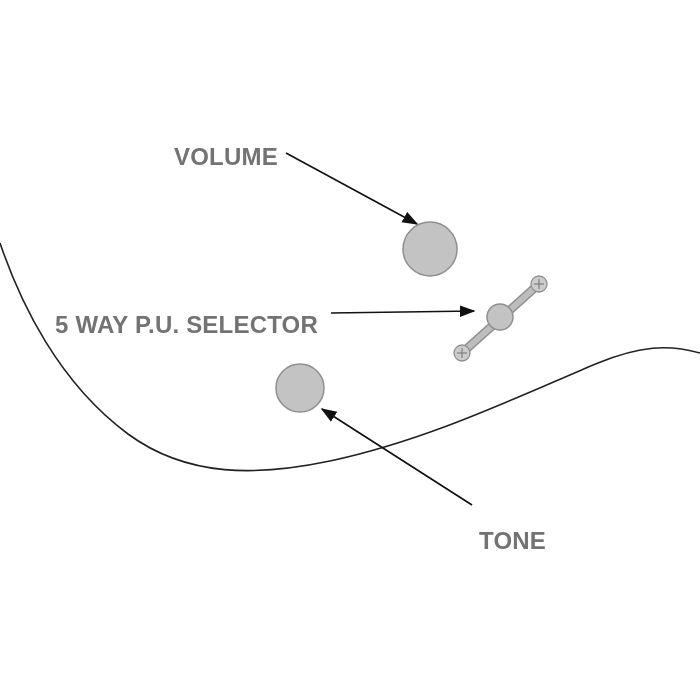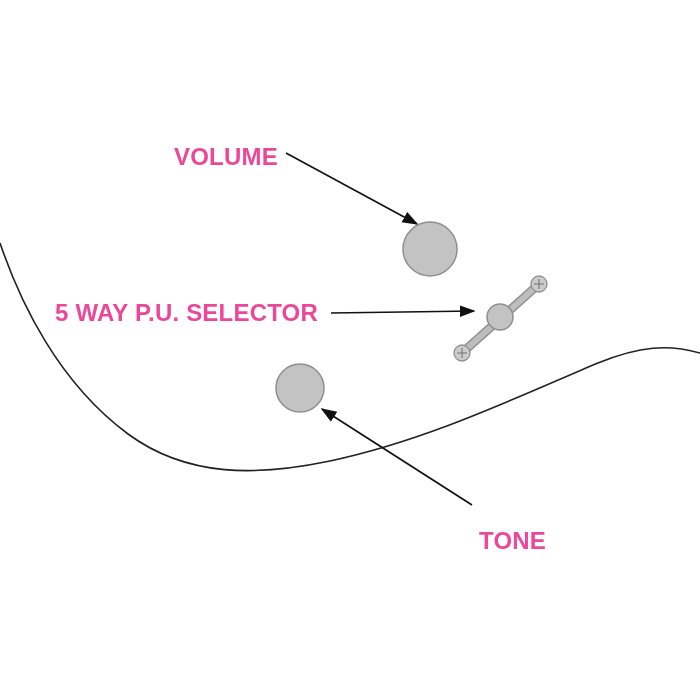--- a/index.html
+++ b/index.html
@@ -21,26 +21,26 @@
   }
   .diagram-svg {
     position: absolute;
     left: 0;
     top: 0;
   }
   .label {
     position: absolute;
     font-weight: 700;
     font-size: 24px;
-    color: #ec4899;
+    color: #737373;
     white-space: nowrap;
     letter-spacing: 0.2px;
   }
   .label-volume   { left: 174px; top: 143px; }
-  .label-selector { left: 55px;  top: 299px; }
+  .label-selector { left: 55px;  top: 311px; }
   .label-tone     { left: 479px; top: 503px; margin-top: 24px; }
 </style>
 </head>
 <body>
 
 <div class="stage">
 
   <svg class="diagram-svg" width="700" height="700" viewBox="0 0 700 700">
     <defs>
       <marker id="arrowhead" markerWidth="12" markerHeight="10" refX="9" refY="4" orient="auto">

